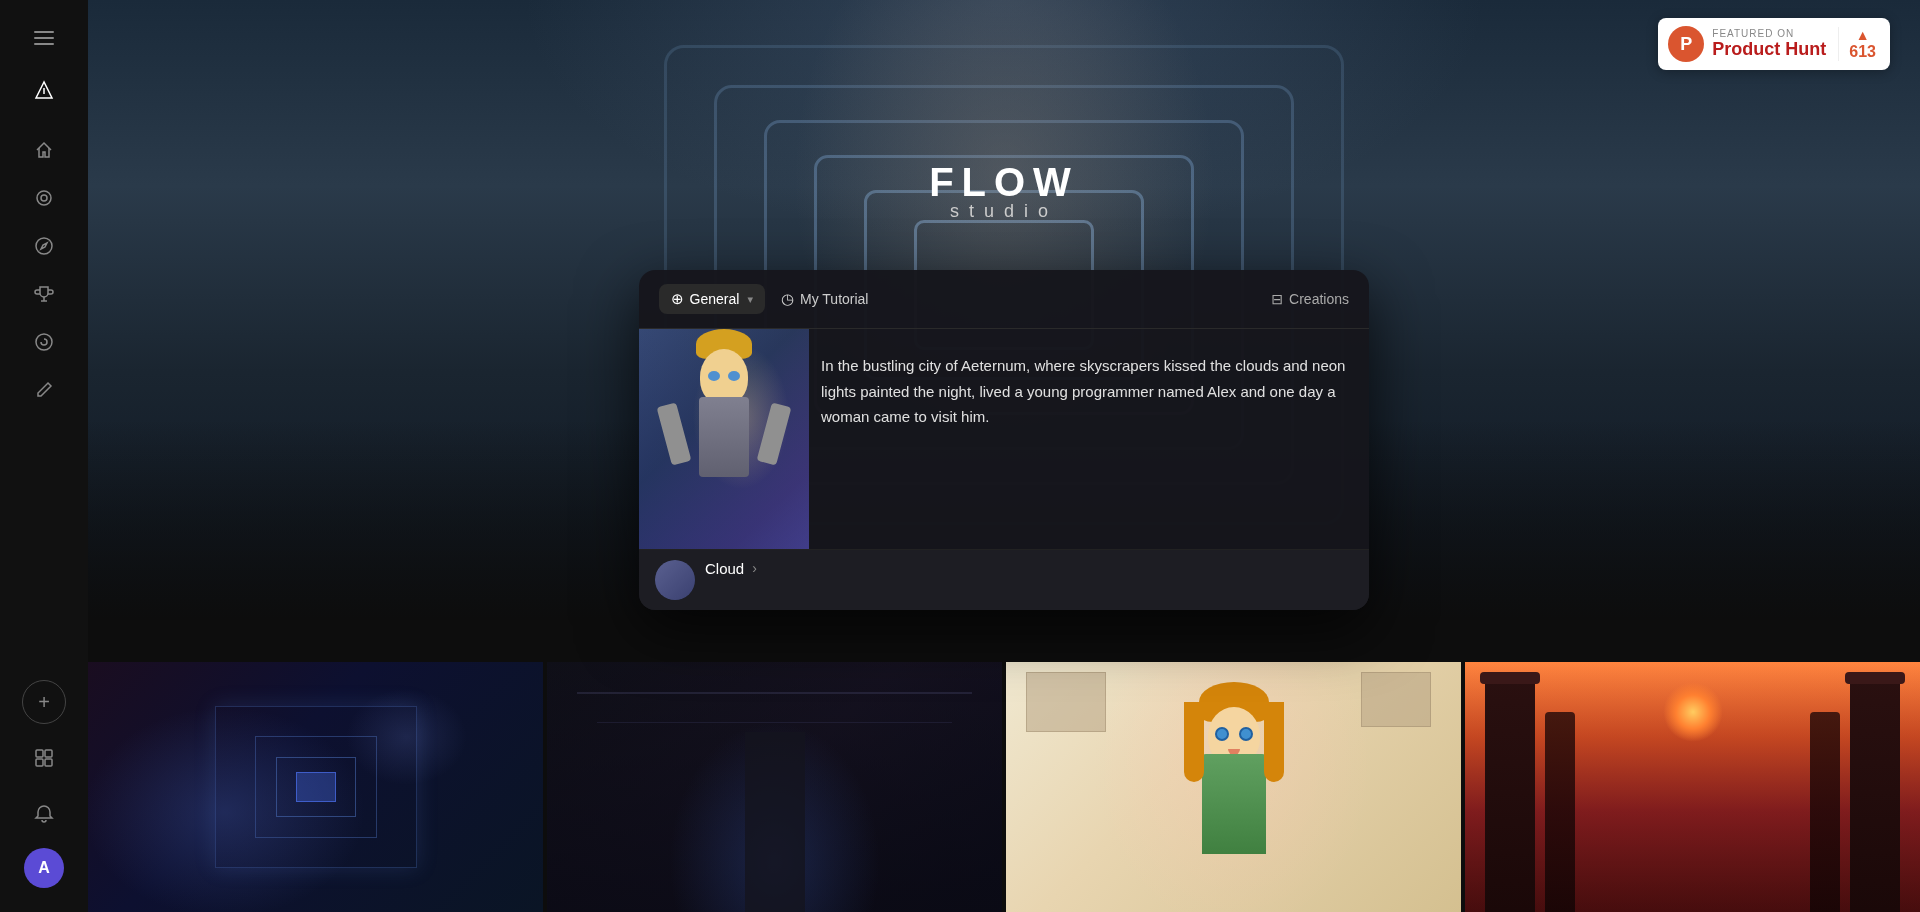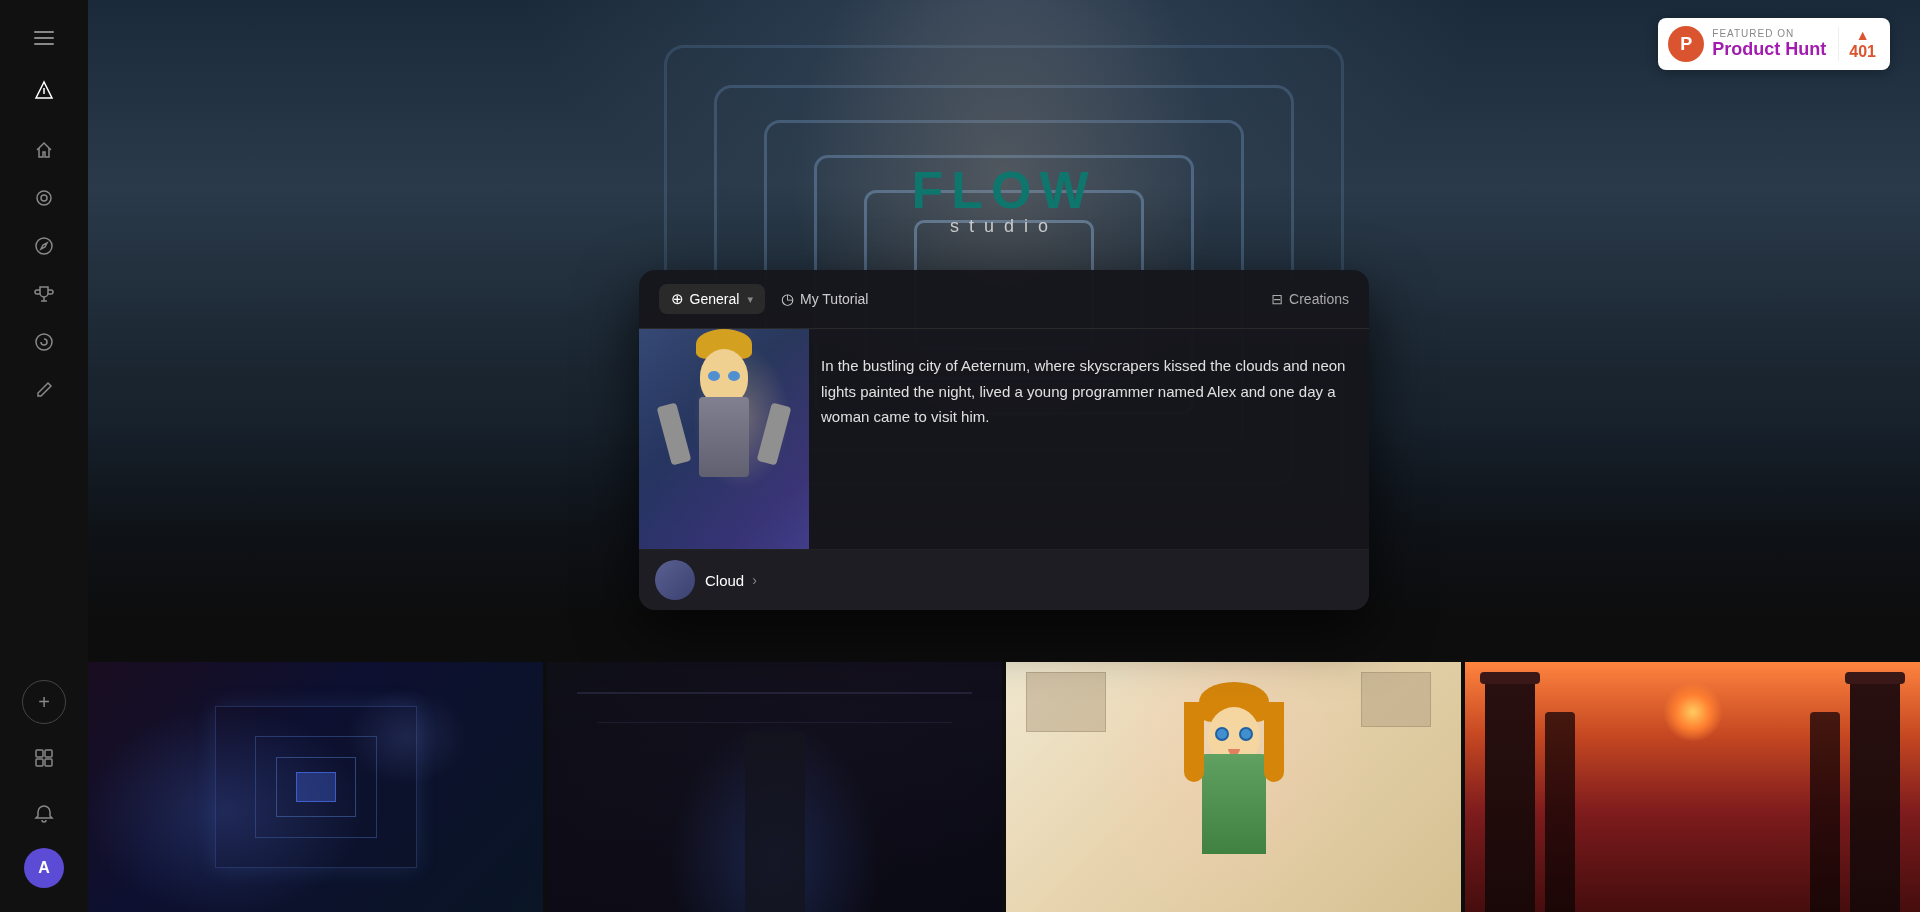--- a/index.html
+++ b/index.html
@@ -127,24 +127,24 @@
     
     .flow-logo {
       position: absolute;
       top: 160px;
       left: 50%;
       transform: translateX(-50%);
       z-index: 10;
       text-align: center;
     }
     .flow-logo-title {
-      font-size: 52px;
+      font-size: 40px;
       font-weight: 800;
       letter-spacing: 8px;
-      color: #0f766e;
+      color: #ffffff;
       text-transform: uppercase;
       font-family: 'Arial Black', Arial, sans-serif;
     }
     .flow-logo-subtitle {
       font-size: 18px;
       letter-spacing: 10px;
       color: #ccc;
       text-transform: lowercase;
       margin-top: -4px;
     }
@@ -182,21 +182,21 @@
     }
     .ph-featured {
       font-size: 10px;
       color: #888;
       text-transform: uppercase;
       letter-spacing: 1px;
     }
     .ph-name {
       font-size: 18px;
       font-weight: 700;
-      color: #a21caf;
+      color: #b91c1c;
     }
     .ph-votes {
       display: flex;
       flex-direction: column;
       align-items: center;
       border-left: 1px solid #eee;
       padding-left: 10px;
       margin-left: 4px;
     }
     .ph-arrow {
@@ -277,21 +277,21 @@
       flex: 1;
       padding: 24px 12px;
     }
     .modal-story-text {
       color: #e0e0e0;
       font-size: 15px;
       line-height: 1.7;
     }
     .modal-character-row {
       display: flex;
-      align-items: center;
+      align-items: flex-start;
       padding: 10px 16px;
       background: rgba(30,30,36,0.98);
       border-top: 1px solid #222;
     }
     .char-avatar {
       width: 40px;
       height: 40px;
       border-radius: 50%;
       background: linear-gradient(135deg, #3a4060 0%, #2a3050 100%);
       overflow: hidden;
@@ -558,21 +558,21 @@
   </div>
 
   <div class="product-hunt-badge">
     <div class="ph-logo">P</div>
     <div class="ph-text">
       <span class="ph-featured">FEATURED ON</span>
       <span class="ph-name">Product Hunt</span>
     </div>
     <div class="ph-votes">
       <span class="ph-arrow">▲</span>
-      <span class="ph-count">401</span>
+      <span class="ph-count">613</span>
     </div>
   </div>
 
   <div class="modal-panel">
 
     <div class="modal-tabs">
       <div class="modal-tab active">
         <span class="modal-tab-icon">⊕</span>
         <span>General</span>
         <span class="modal-tab-arrow">▾</span>

